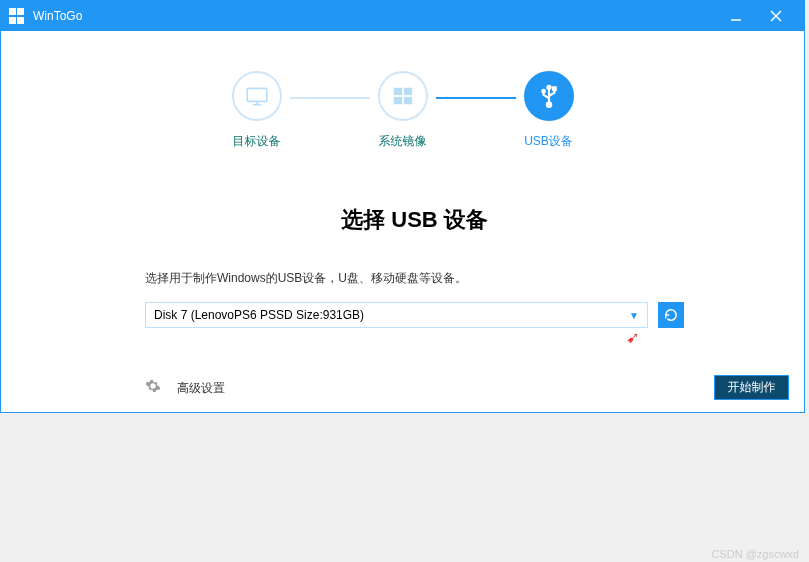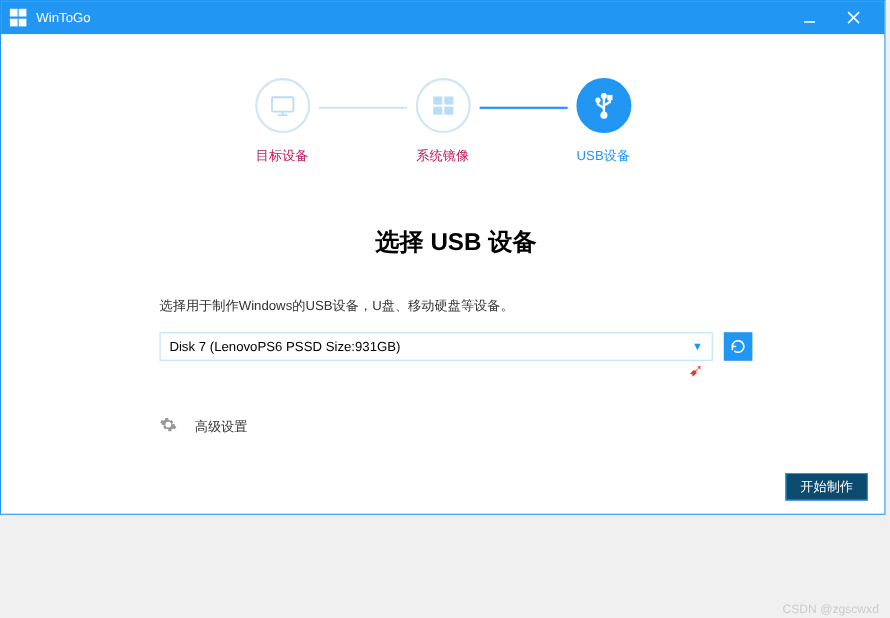--- a/index.html
+++ b/index.html
@@ -10,21 +10,21 @@
     }
     body {
       background: #f0f0f0;
       padding: 0;
       width: 809px;
       height: 562px;
       position: relative;
     }
     .window {
       width: 805px;
-      height: 468px;
+      height: 413px;
       background: #fff;
       border: 1px solid #2196F3;
       position: relative;
     }
     .titlebar {
       background: #2196F3;
       height: 30px;
       display: flex;
       align-items: center;
       padding: 0 8px;
@@ -84,21 +84,21 @@
       justify-content: center;
       color: #b8ddf5;
     }
     .step.active .step-circle {
       background: #2196F3;
       border-color: #2196F3;
       color: #fff;
     }
     .step-label {
       font-size: 12px;
-      color: #be185d;
+      color: #0f766e;
     }
     .step.active .step-label {
       color: #2196F3;
     }
     .connector {
       width: 80px;
       height: 2px;
       background: #d0e6f7;
       margin-top: -25px;
     }

